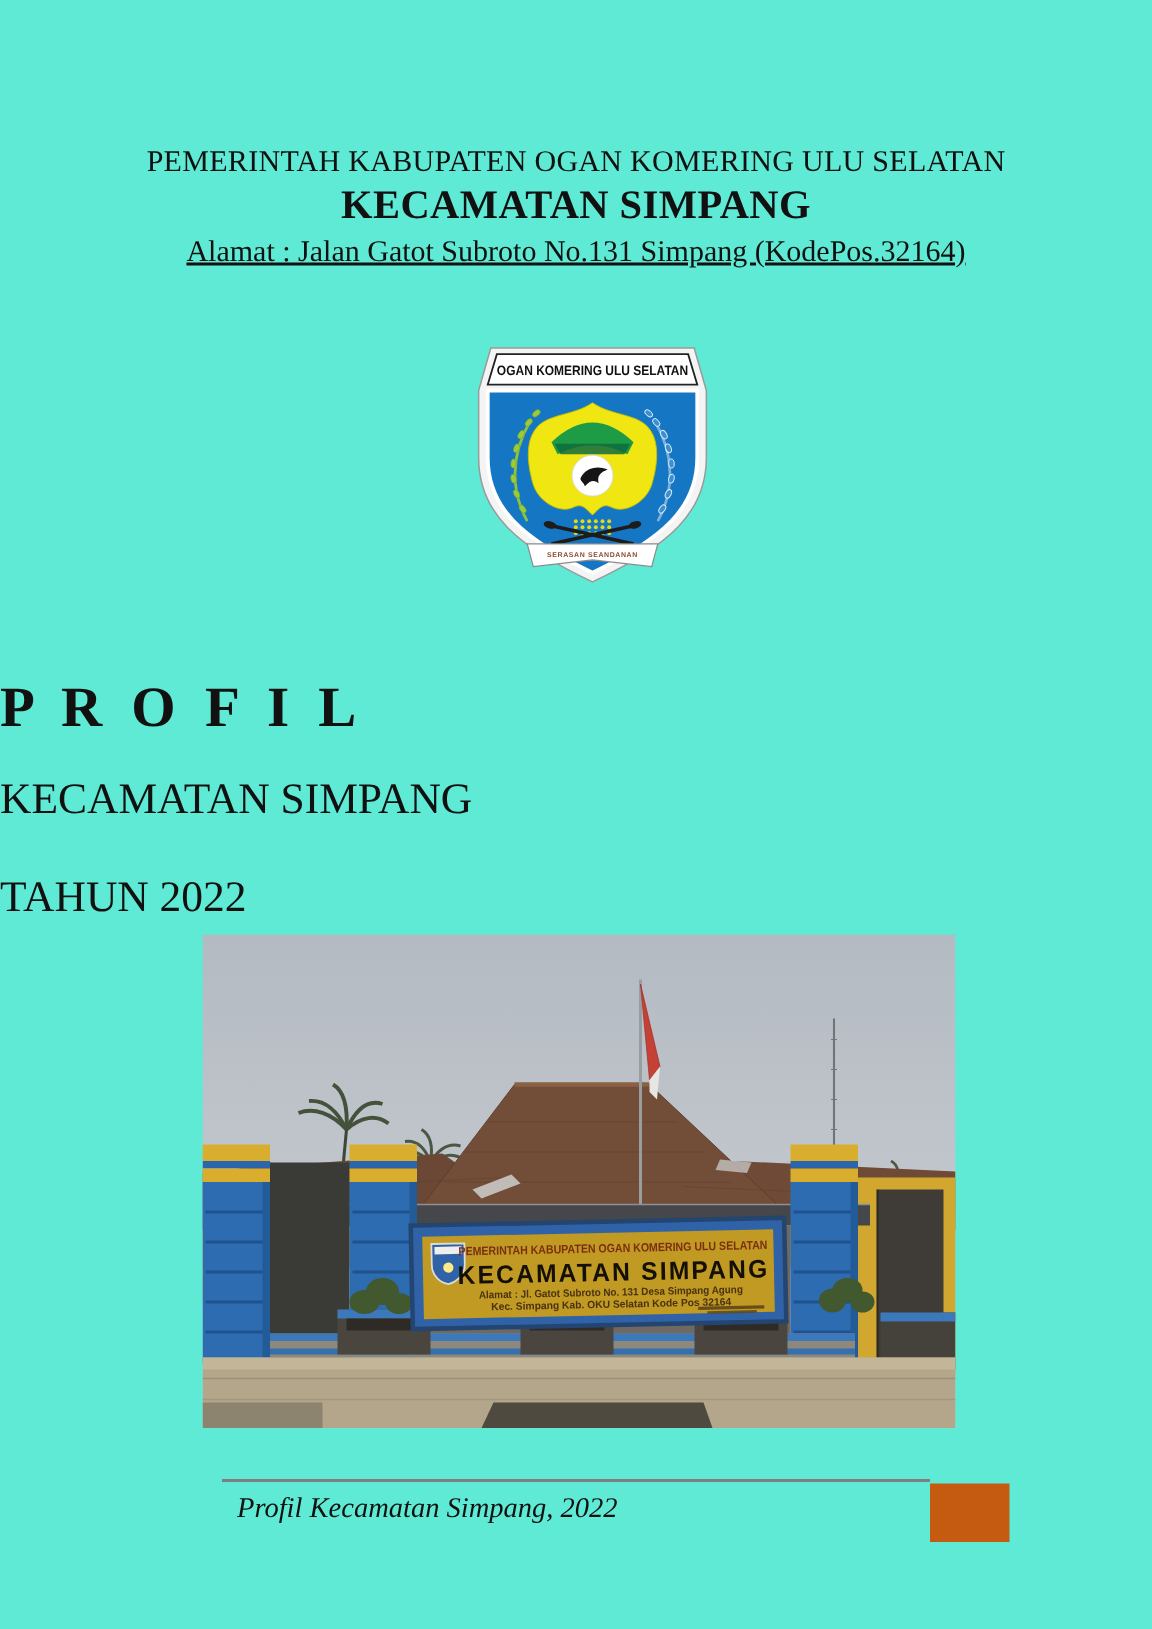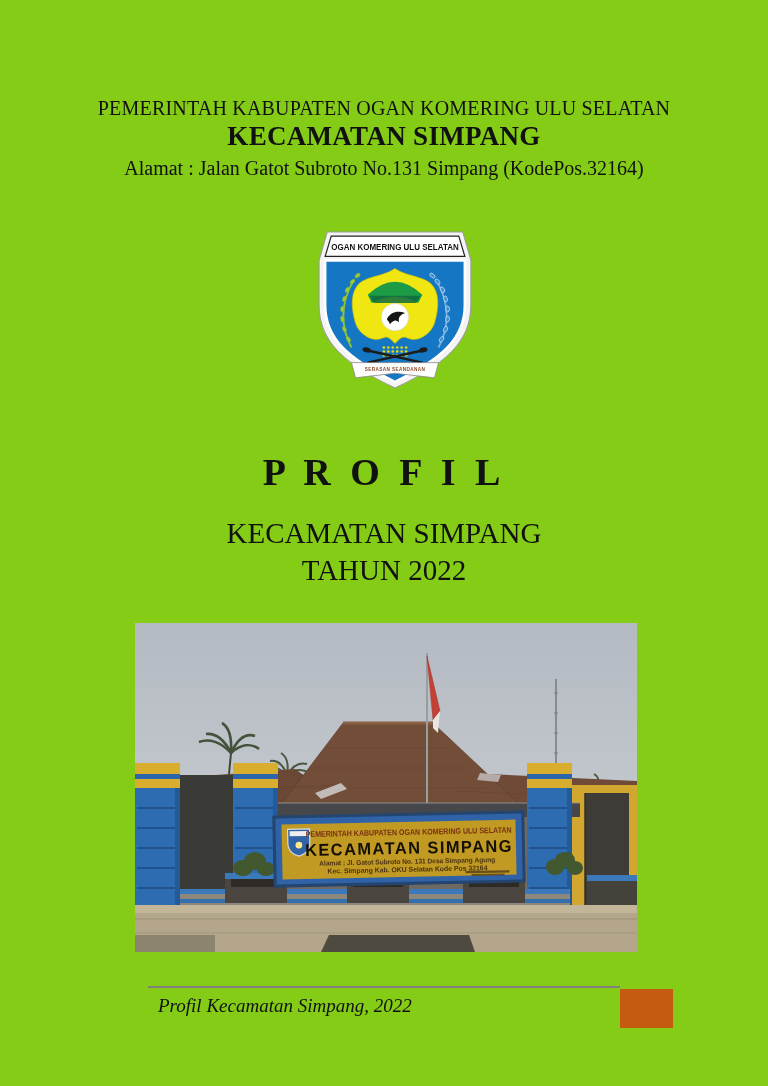--- a/index.html
+++ b/index.html
@@ -1,30 +1,30 @@
 <!DOCTYPE html>
 <html><head>
 <meta charset="utf-8">
 <style>
   html,body{margin:0;padding:0;background:#ffffff;}
   .page{
-    position:relative;width:768px;height:1086px;background:#84cc16;overflow:hidden;
+    position:relative;width:768px;height:1086px;background:#5eead4;overflow:hidden;
     font-family:"Liberation Serif",serif;color:#111;
   }
   
   .letterhead{position:absolute;top:96px;left:0;width:768px;text-align:center;}
   .lh1{font-size:20px;line-height:25px;letter-spacing:.2px;}
   .lh2{font-size:27px;line-height:31px;font-weight:bold;letter-spacing:.3px;}
-  .lh3{font-size:20px;line-height:27px;margin-top:3px;}
+  .lh3{font-size:20px;line-height:27px;margin-top:3px;text-decoration:underline;}
   
   .crest{position:absolute;left:311px;top:230px;width:168px;height:160px;}
   
-  .title-block{position:absolute;top:450px;left:0;width:768px;text-align:center;}
+  .title-block{position:absolute;top:450px;left:0;width:768px;text-align:left;}
   .title-main{font-size:38px;font-weight:bold;letter-spacing:5px;line-height:44px;}
-  .title-sub{font-size:29px;line-height:37px;}
+  .title-sub{font-size:29px;line-height:37px;margin-top:28px;}
   .title-sub.first{margin-top:21px;}
   
   .photo{position:absolute;left:135px;top:623px;width:502px;height:329px;margin:0;}
   .photo svg{display:block;width:502px;height:329px;}
   
   .footer-rule{position:absolute;left:148px;top:986px;width:472px;height:2px;background:#7f7f7f;}
   .footer-text{position:absolute;left:158px;top:995px;font-size:19px;font-weight:normal;font-style:italic;}
   .footer-accent{position:absolute;left:620px;top:989px;width:53px;height:39px;}
 </style>
 </head>

